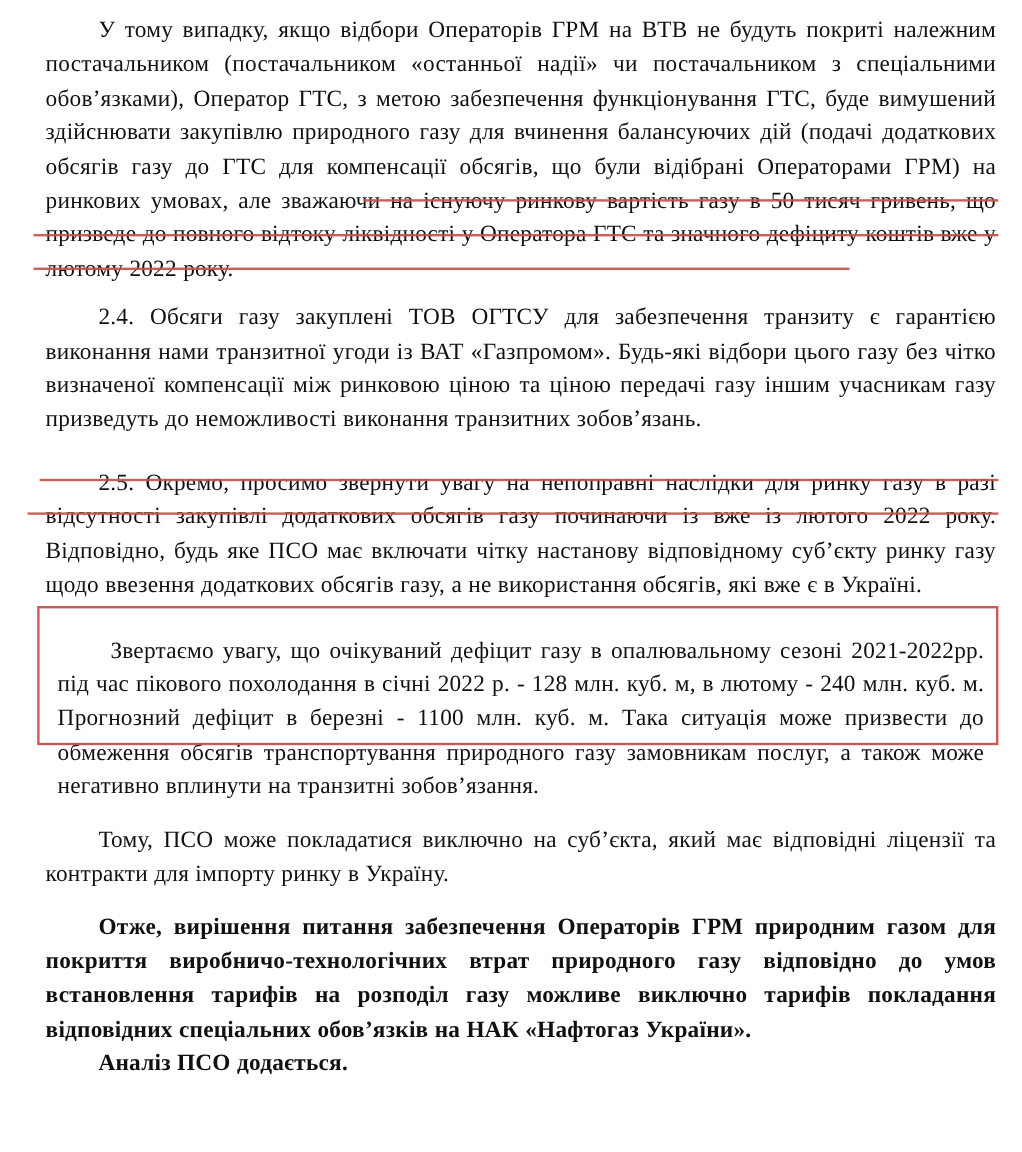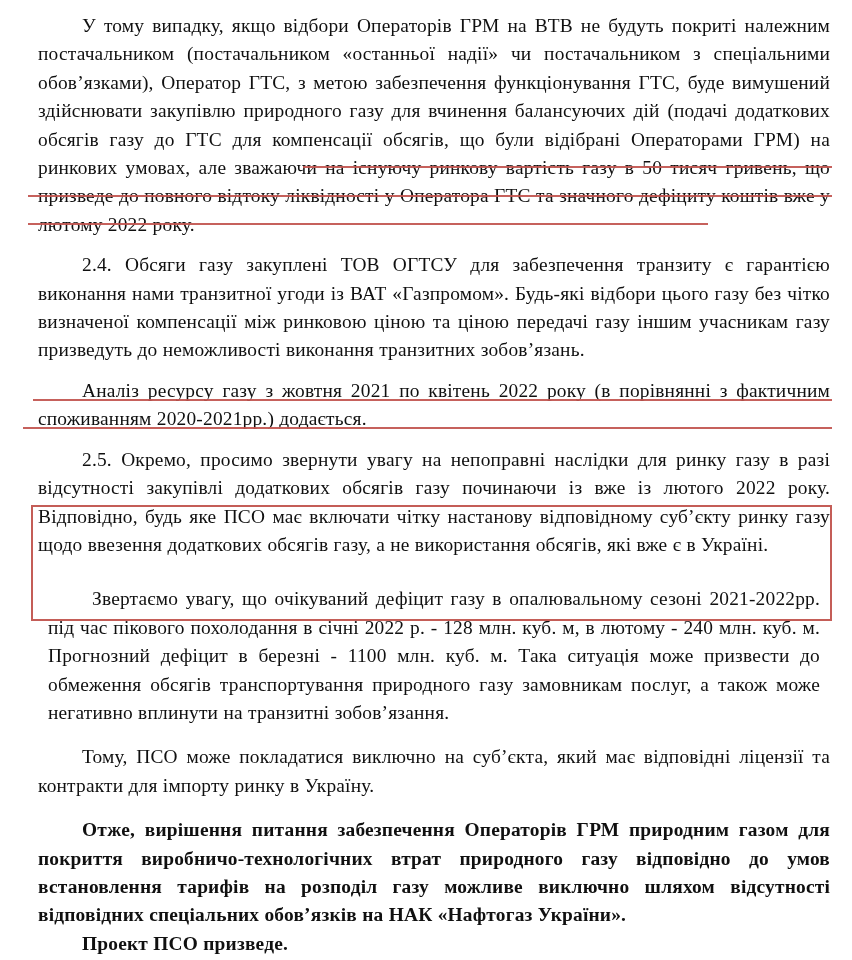--- a/index.html
+++ b/index.html
@@ -77,41 +77,40 @@
   <div class="body-col">
 
     <p class="para indent">У тому випадку, якщо відбори Операторів ГРМ на ВТВ не будуть покриті належним постачальником (постачальником «останньої надії» чи постачальником з спеціальними обов’язками), Оператор ГТС, з метою забезпечення функціонування ГТС, буде вимушений здійснювати закупівлю природного газу для вчинення балансуючих дій (подачі додаткових обсягів газу до ГТС для компенсації обсягів, що були відібрані Операторами ГРМ) на ринкових умовах, але зважаючи на існуючу ринкову вартість газу в 50 тисяч гривень, що призведе до повного відтоку ліквідності у Оператора ГТС та значного дефіциту коштів вже у лютому 2022 року.</p>
 
     <div class="spacer-12"></div>
 
     <p class="para indent">2.4. Обсяги газу закуплені ТОВ ОГТСУ для забезпечення транзиту є гарантією виконання нами транзитної угоди із ВАТ «Газпромом». Будь-які відбори цього газу без чітко визначеної компенсації між ринковою ціною та ціною передачі газу іншим учасникам газу призведуть до неможливості виконання транзитних зобов’язань.</p>
 
     <div class="spacer-12"></div>
 
-    <p class="para indent">Аналіз ресурсу газу з жовтня 2021 по квітень 2022 року (в порівнянні з фактичним споживанням 2020-2021рр.) додається.</p>
 
     <div class="spacer-12"></div>
 
     <p class="para indent">2.5. Окремо, просимо звернути увагу на непоправні наслідки для ринку газу в разі відсутності закупівлі додаткових обсягів газу починаючи із вже із лютого 2022 року. Відповідно, будь яке ПСО має включати чітку настанову відповідному суб’єкту ринку газу щодо ввезення додаткових обсягів газу, а не використання обсягів, які вже є в Україні.</p>
 
     <div class="spacer-20"></div>
 
     <div class="boxed-para">
       <p class="para indent" style="padding:6px 10px 4px 10px;">Звертаємо увагу, що очікуваний дефіцит газу в опалювальному сезоні 2021-2022рр. під час пікового похолодання в січні 2022 р. - 128 млн. куб. м, в лютому - 240 млн. куб. м. Прогнозний дефіцит в березні - 1100 млн. куб. м. Така ситуація може призвести до обмеження обсягів транспортування природного газу замовникам послуг, а також може негативно вплинути на транзитні зобов’язання.</p>
     </div>
 
     <div class="spacer-12"></div>
 
     <p class="para indent">Тому, ПСО може покладатися виключно на суб’єкта, який має відповідні ліцензії та контракти для імпорту ринку в Україну.</p>
 
     <div class="spacer-16"></div>
 
-    <p class="para indent bold">Отже, вирішення питання забезпечення Операторів ГРМ природним газом для покриття виробничо-технологічних втрат природного газу відповідно до умов встановлення тарифів на розподіл газу можливе виключно шляхом відсутності відповідних спеціальних обов’язків на НАК «Нафтогаз України».</p>
+    <p class="para indent bold">Отже, вирішення питання забезпечення Операторів ГРМ природним газом для покриття виробничо-технологічних втрат природного газу відповідно до умов встановлення тарифів на розподіл газу можливе виключно тарифів покладання відповідних спеціальних обов’язків на НАК «Нафтогаз України».</p>
 
-    <p class="para indent bold">Проект ПСО призведе.</p>
+    <p class="para indent bold">Аналіз ПСО додається.</p>
 
     <div class="spacer-26"></div>
 
   </div>
 
   <div class="mark-u" style="left:303px; top:166px; width:529px;"></div>
   <div class="mark-u" style="left:28px; top:195px; width:804px;"></div>
   <div class="mark-u" style="left:28px; top:223px; width:680px;"></div>
 
   <div class="mark-u" style="left:33px; top:399px; width:799px;"></div>

